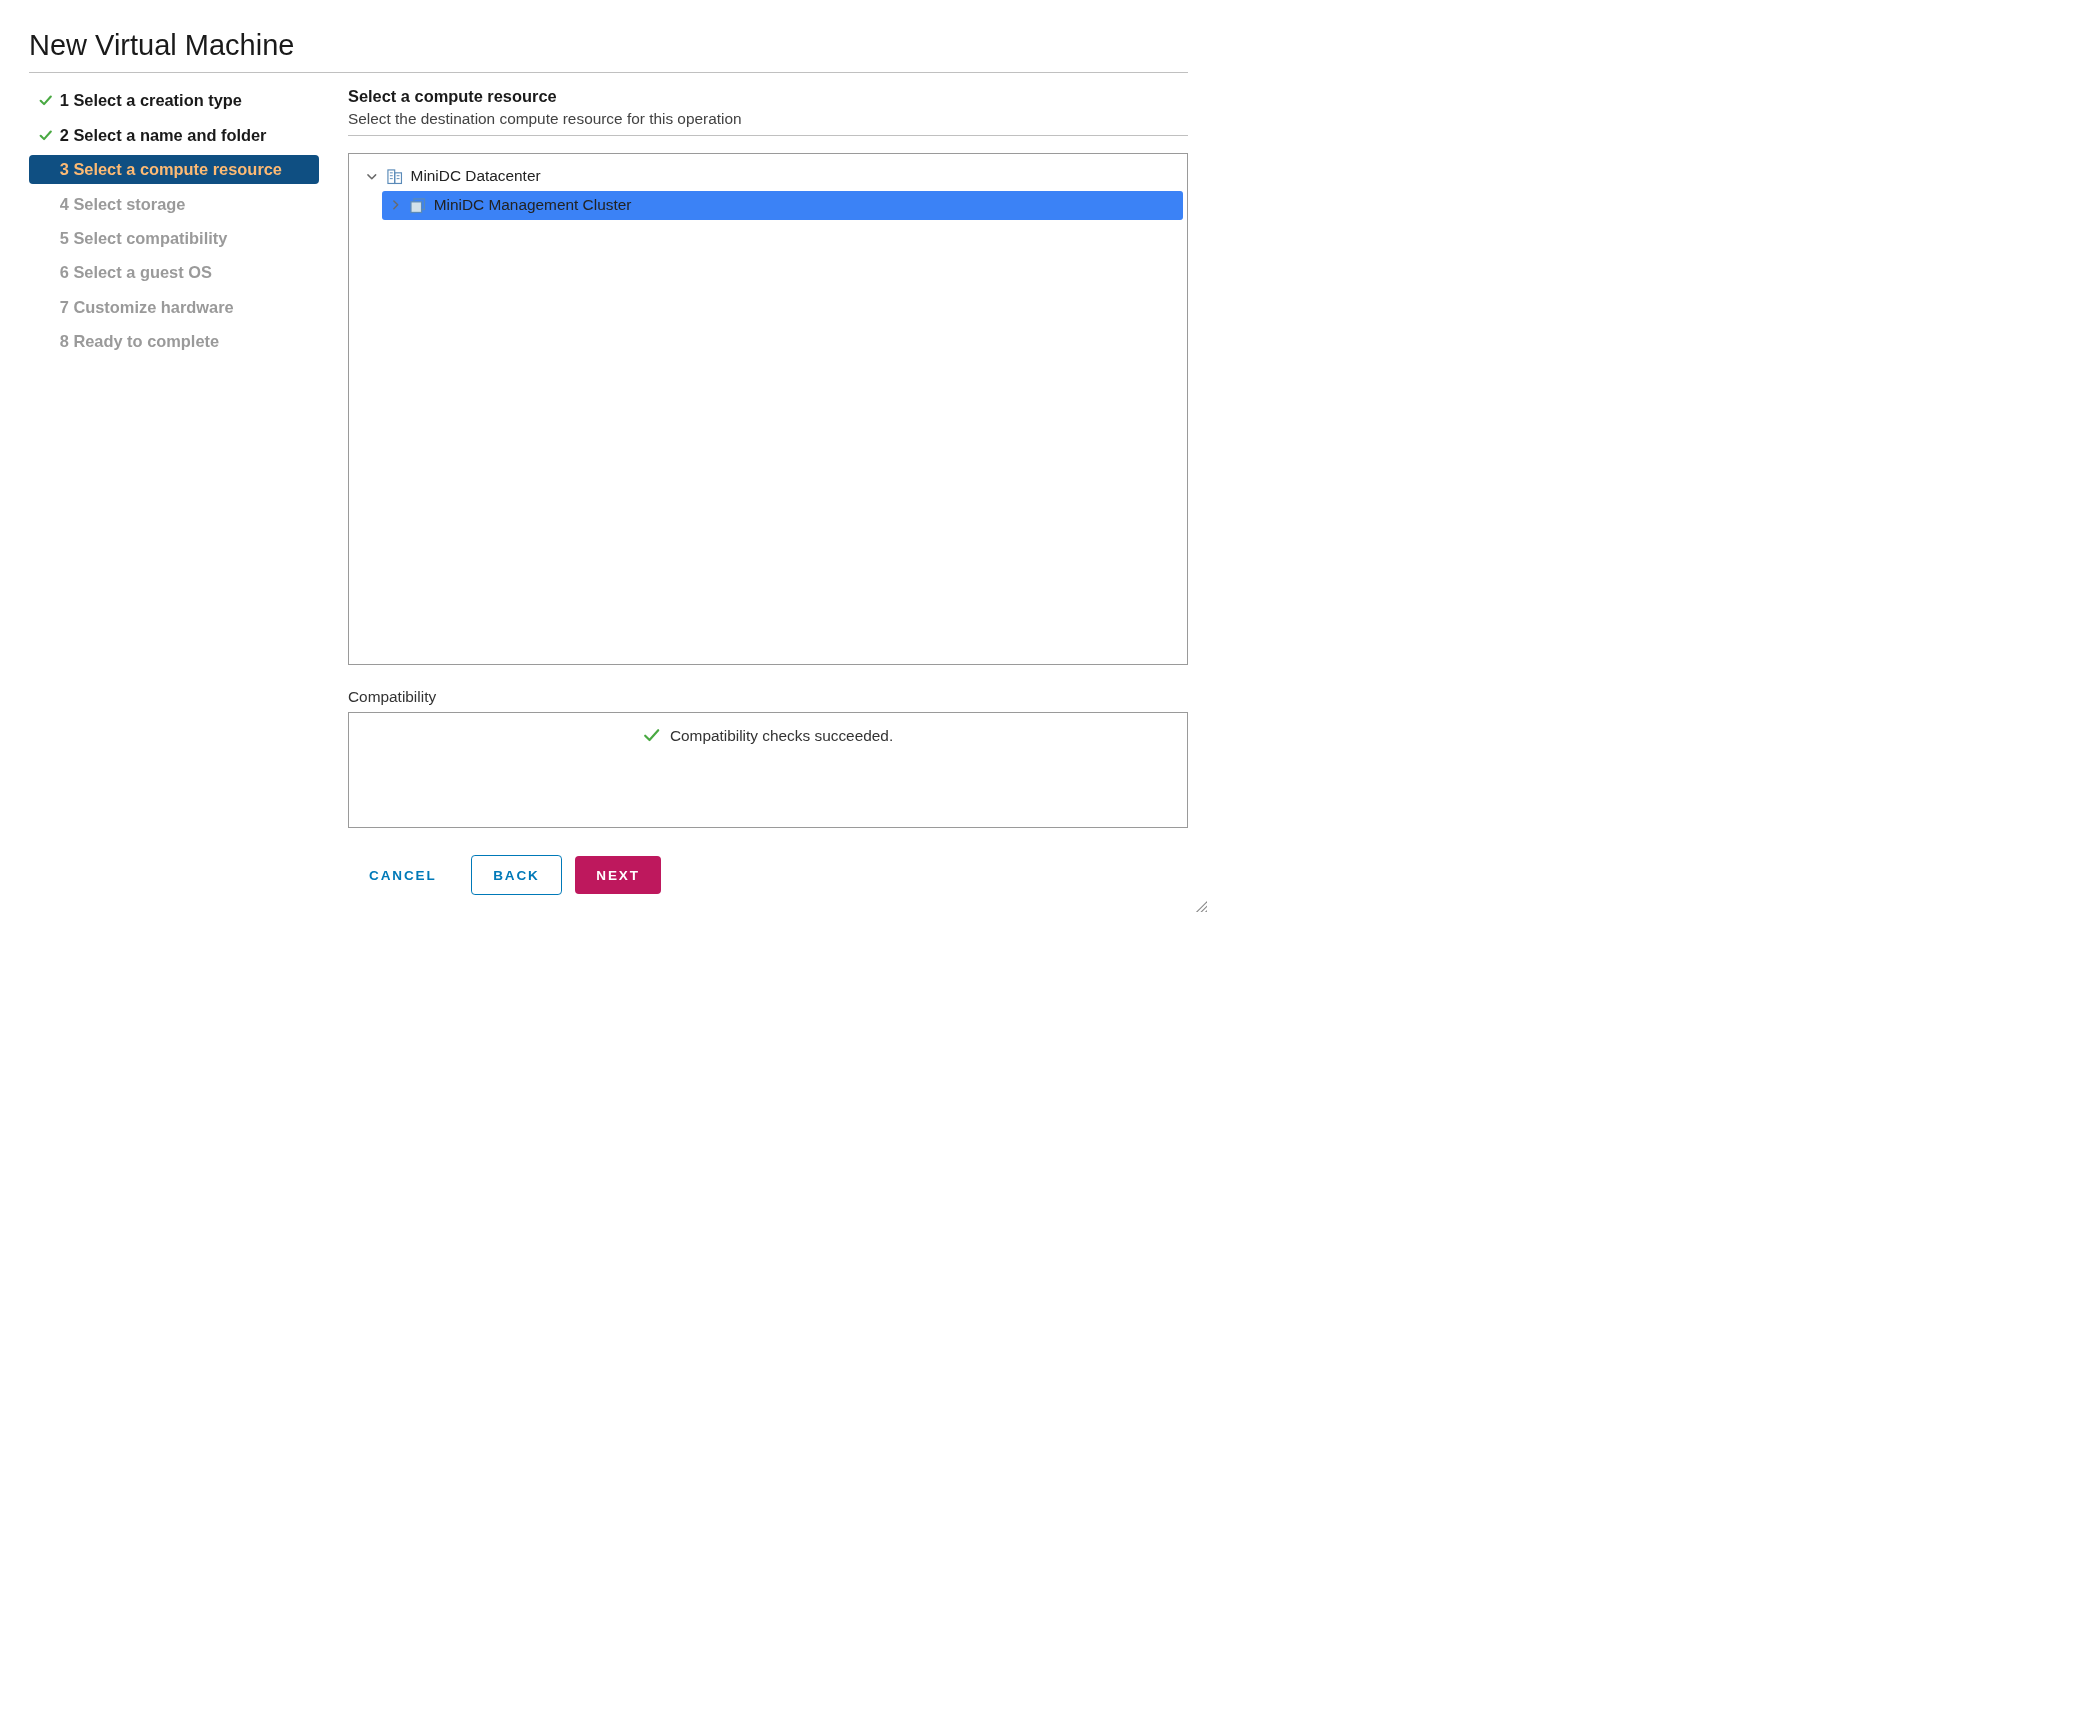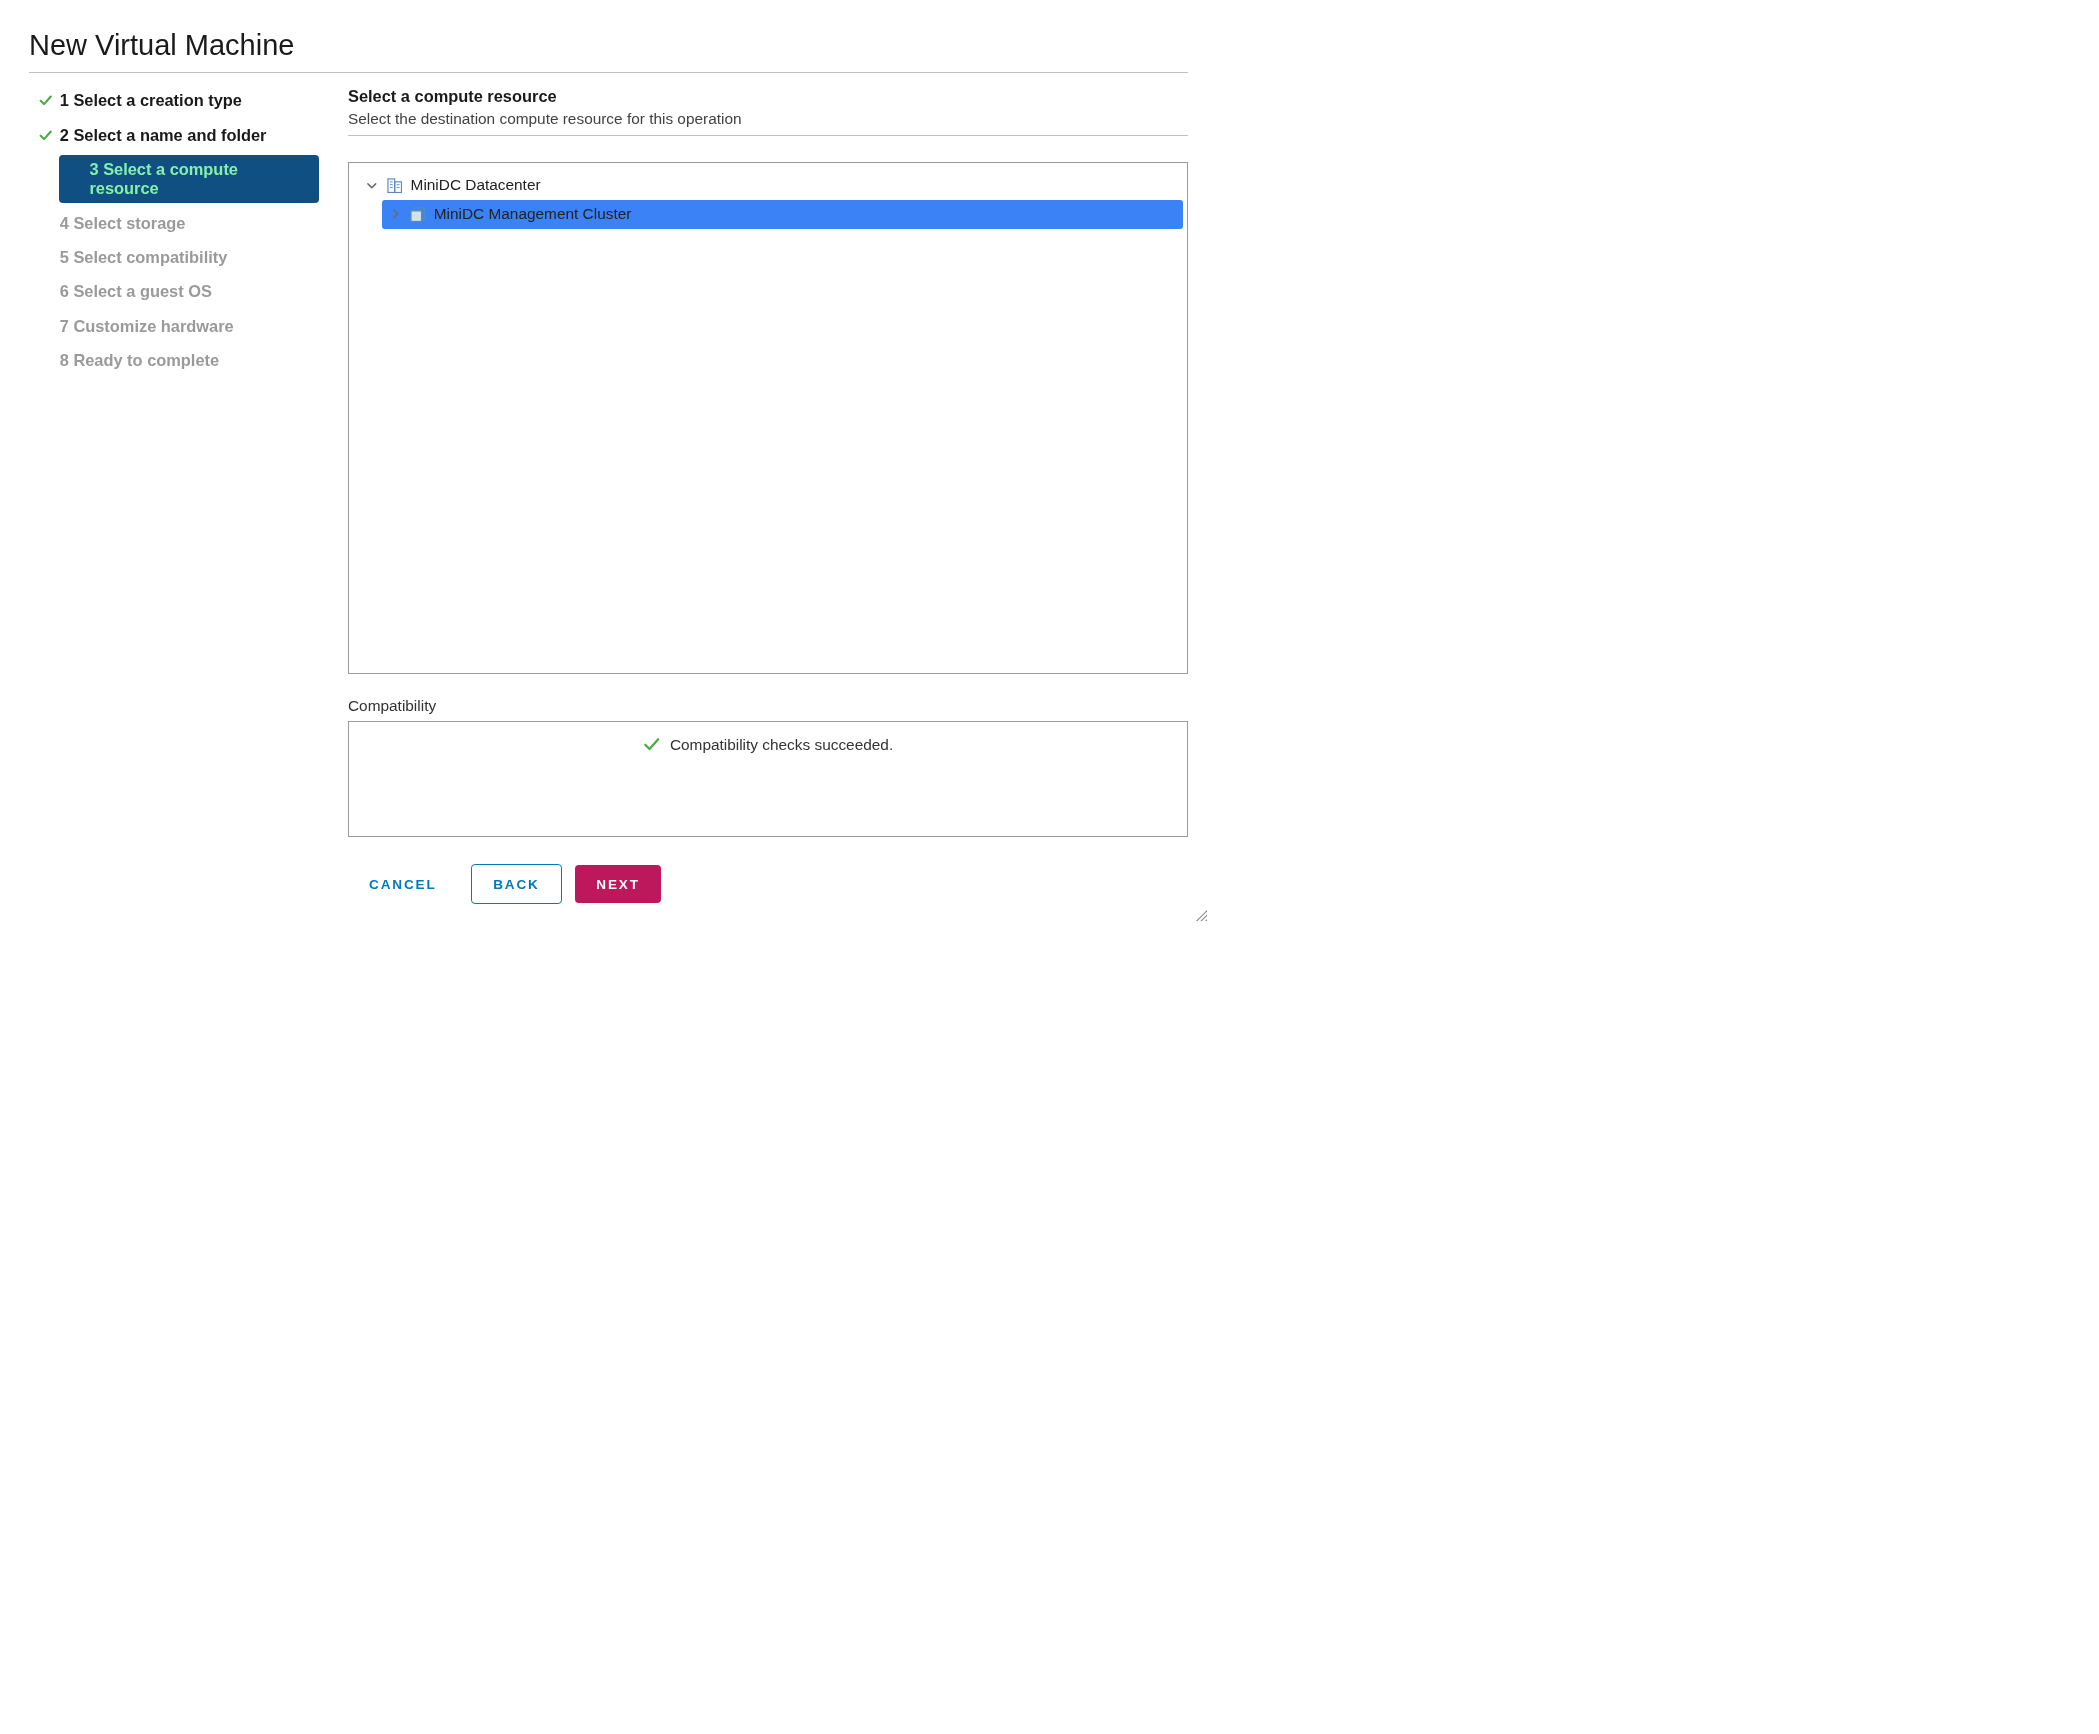--- a/index.html
+++ b/index.html
@@ -55,22 +55,21 @@
     }
     .step .check svg {
       width: 13.5px;
       height: 13.5px;
     }
     .step.completed {
       color: #1a1a1a;
     }
     .step.current {
       background: #0f4f82;
-      color: #86efac;
-      margin-left: 30px;
+      color: #fdba74;
     }
     .step.current .check {
       visibility: hidden;
     }
     .step.pending {
       color: #9a9a9a;
       cursor: default;
     }
     .step.pending .check {
       visibility: hidden;
@@ -84,21 +83,21 @@
       font-size: 16.4px;
       font-weight: 600;
       color: #1a1a1a;
       margin-bottom: 3.9px;
     }
     .panel-subheading {
       font-size: 15.4px;
       color: #424242;
       padding-bottom: 7.7px;
       border-bottom: 1px solid #c0c0c0;
-      margin-bottom: 26px;
+      margin-bottom: 17px;
     }
     .tree-box {
       border: 1px solid #9a9a9a;
       height: 512px;
       padding: 7.7px 3.9px;
       overflow: auto;
       margin-bottom: 23px;
     }
     .tree-row {
       display: flex;

